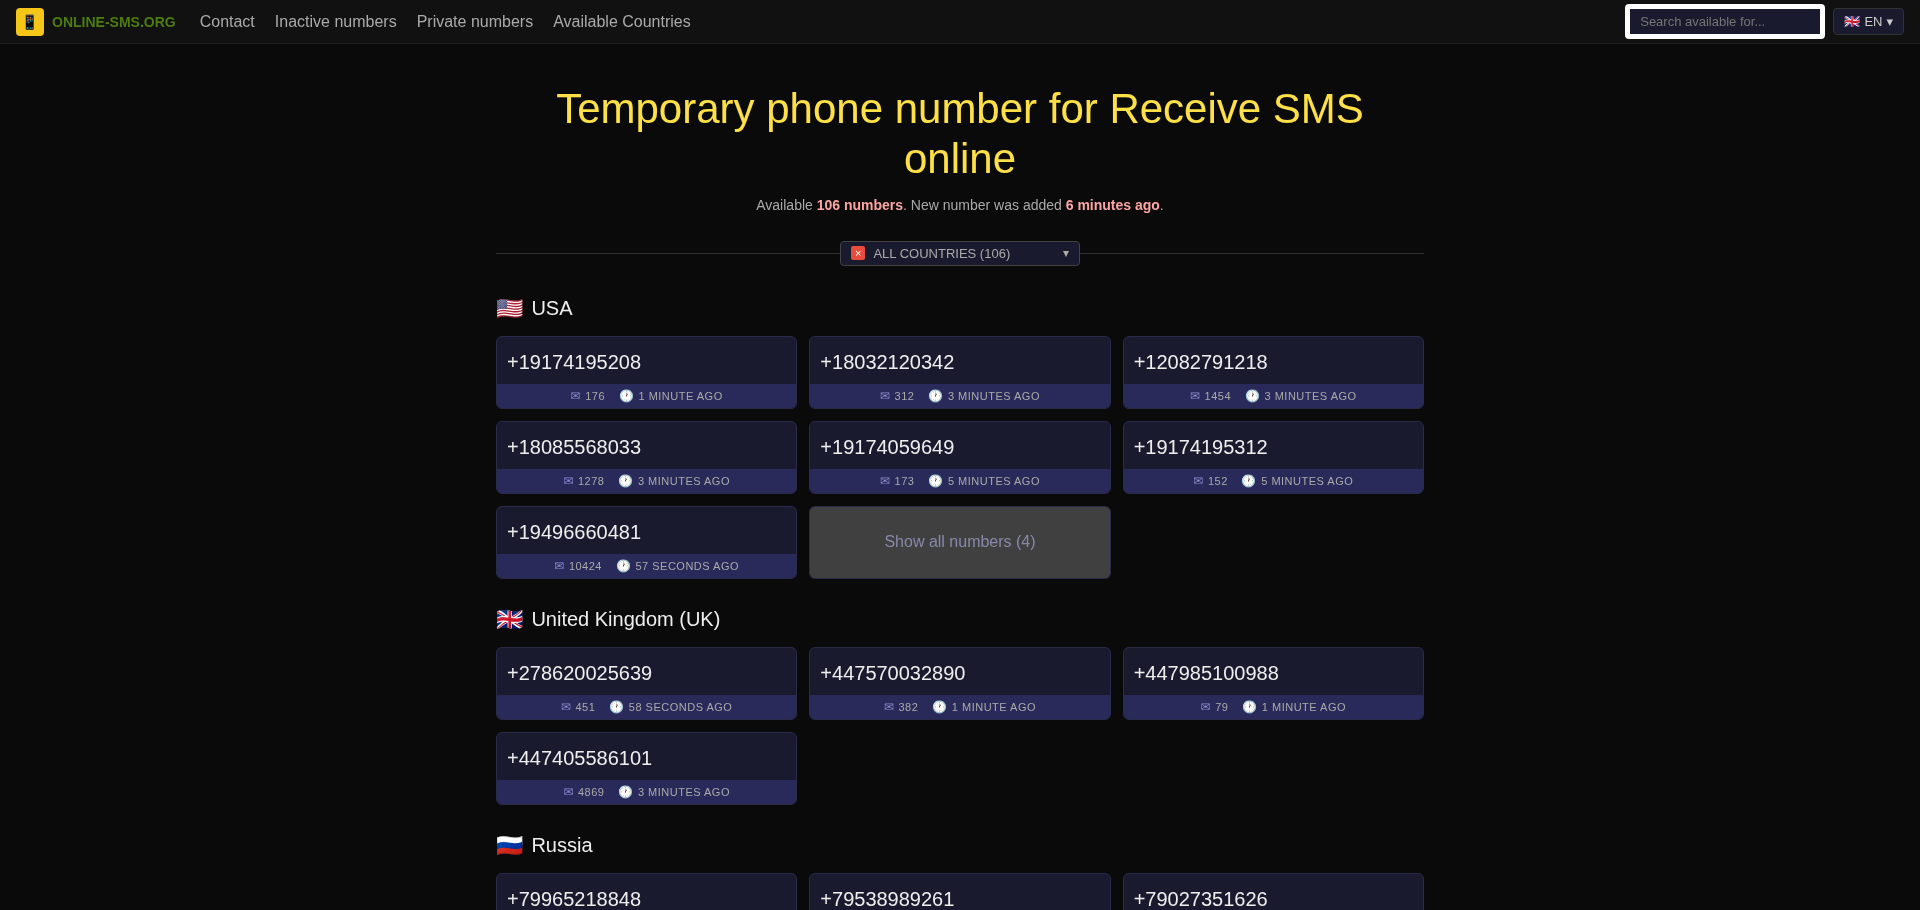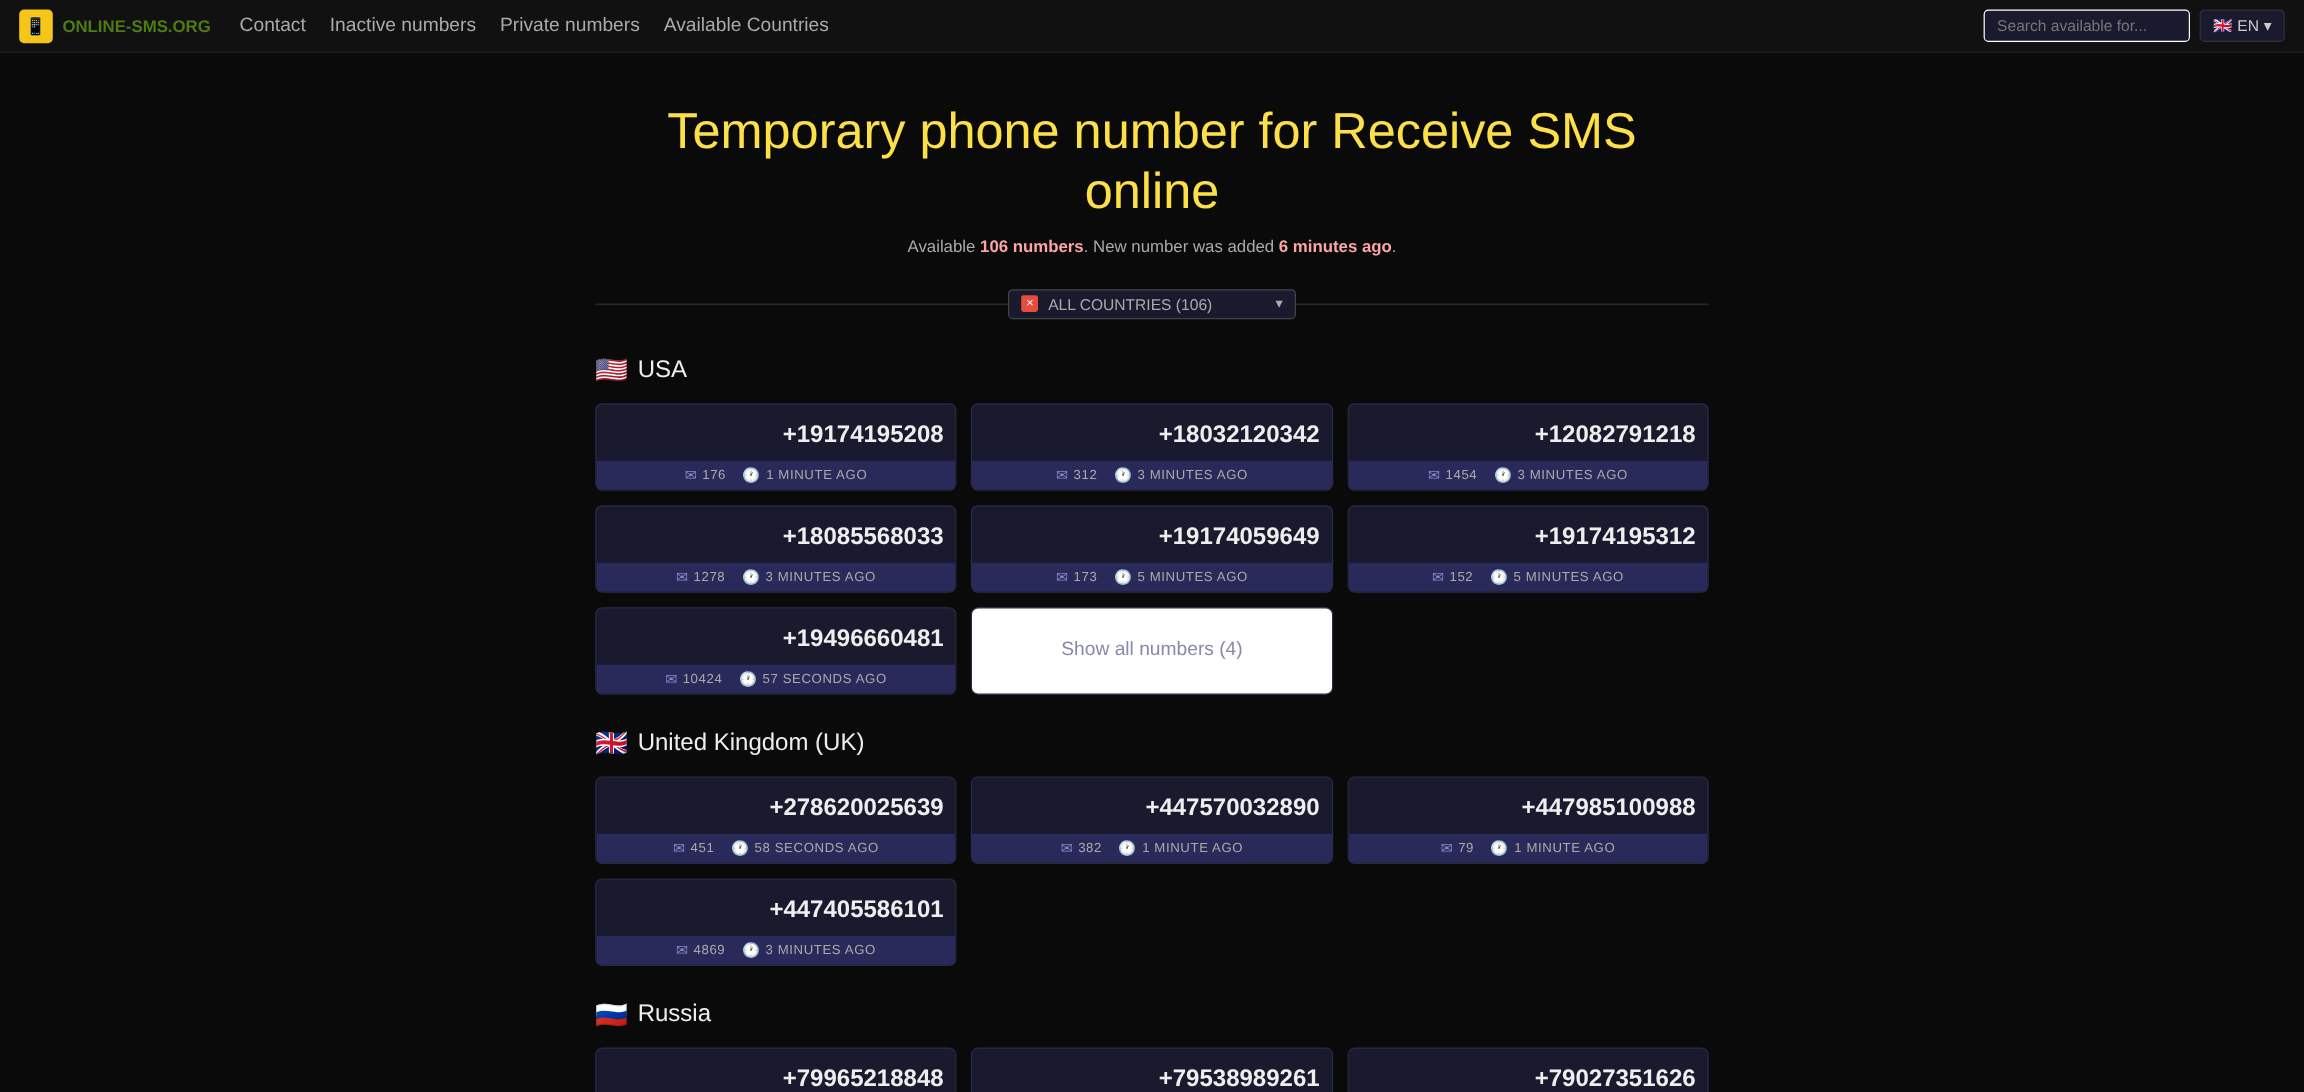--- a/index.html
+++ b/index.html
@@ -51,26 +51,26 @@
       font-size: 16px;
       cursor: pointer;
     }
     .nav-right {
       display: flex;
       align-items: center;
       gap: 8px;
     }
     .search-input {
       background: #1a1a2e;
-      border: 1px solid #ffffff;
+      border: 5px solid #ffffff;
       border-radius: 4px;
       color: #aaa;
       padding: 5px 10px;
       font-size: 13px;
-      width: 172px;
+      width: 200px;
       outline: none;
     }
     .lang-btn {
       background: #1a1a2e;
       border: 1px solid #333;
       border-radius: 4px;
       color: #ccc;
       padding: 5px 10px;
       cursor: pointer;
       font-size: 13px;
@@ -166,43 +166,43 @@
       background: #1a1a2e;
       border: 1px solid #2a2a4a;
       border-radius: 6px;
       overflow: hidden;
       cursor: pointer;
       transition: border-color 0.2s;
     }
     .phone-number {
       font-size: 20px;
       color: #eee;
-      text-align: right;
+      text-align: left;
       padding: 14px 10px 10px;
-      font-weight: 700;
+      font-weight: 400;
     }
     .phone-meta {
       background: #2a2a5a;
       display: flex;
       align-items: center;
       justify-content: center;
       gap: 14px;
       padding: 5px 10px;
       font-size: 11px;
       color: #aaa;
       letter-spacing: 0.5px;
     }
     .meta-item {
       display: flex;
       align-items: center;
       gap: 4px;
     }
     .meta-icon { font-size: 12px; color: #8888cc; }
     .show-all-card {
-      background: #ffffff;
+      background: #404040;
       border: 1px solid #2a2a4a;
       border-radius: 6px;
       display: flex;
       align-items: center;
       justify-content: center;
       cursor: pointer;
       min-height: 72px;
       font-size: 16px;
       color: #8888aa;
       transition: border-color 0.2s, color 0.2s;

